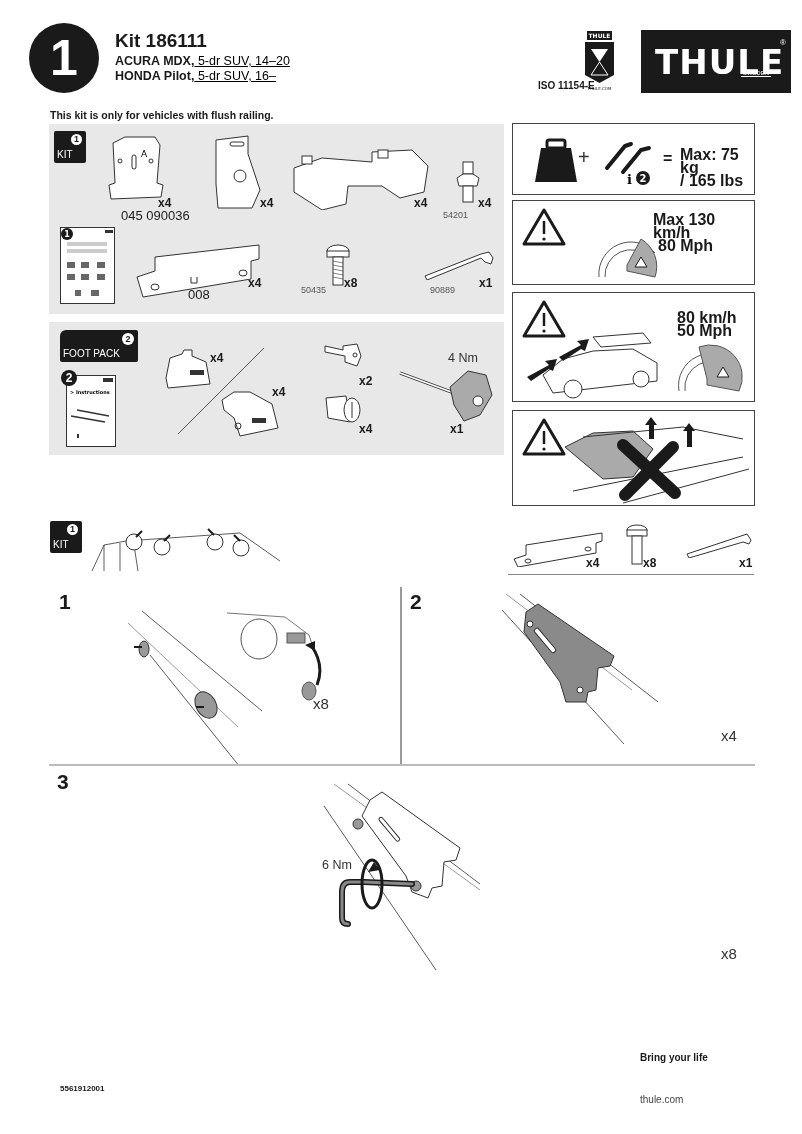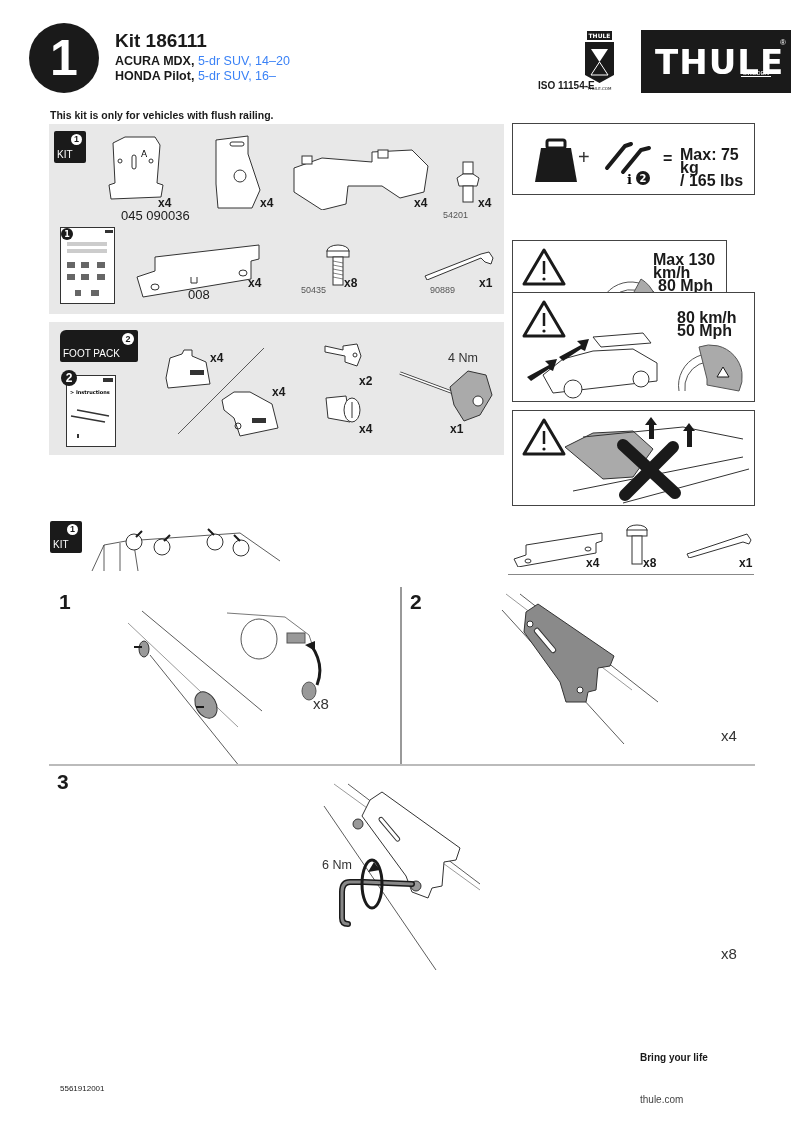--- a/index.html
+++ b/index.html
@@ -6,21 +6,21 @@
   html, body { width: 802px; height: 1134px; background: #ffffff; overflow: hidden; }
   body { position: relative; font-family: "Liberation Sans", "DejaVu Sans", sans-serif; color: #1a1a1a; }
   .abs { position: absolute; }
 
   
   .step-circle { left: 29px; top: 23px; width: 70px; height: 70px; border-radius: 50%; background: #1a1a1a; color: #fff;
     font-weight: bold; font-size: 50px; line-height: 70px; text-align: center; }
   .kit-title { left: 115px; top: 30px; font-size: 19px; font-weight: bold; }
   .veh-line { left: 115px; font-size: 12.5px; }
   .veh-line b { font-weight: bold; }
-  .veh-line span.rest { font-weight: normal; color: #3b82f6; }
+  .veh-line span.rest { font-weight: normal; color: #000000; text-decoration: underline; }
   .iso { left: 538px; top: 80px; font-size: 10px; font-weight: bold; text-align: center; }
   .guarantee { left: 583px; top: 29px; width: 33px; height: 62px; }
   .thule-logo { left: 641px; top: 30px; width: 150px; height: 63px; background: #1a1a1a; color: #fff; }
   .thule-logo .word { position: absolute; left: 14px; top: 12px; font-size: 34px; font-weight: 900; letter-spacing: 1px; font-family: "DejaVu Sans", sans-serif; }
   .thule-logo .sweden { position: absolute; right: 20px; top: 40px; font-size: 6px; border-bottom: 1px solid #fff; padding: 0 2px; }
   .thule-logo .reg { position: absolute; right: 5px; top: 8px; font-size: 8px; }
 
   .flush-note { left: 50px; top: 109px; font-size: 10.5px; font-weight: bold; }
 
   
@@ -38,31 +38,31 @@
 
   .manual { background: #fff; border: 1px solid #333; }
 
   .foot-badge { left: 60px; top: 330px; width: 78px; height: 32px; background: #1a1a1a; color: #fff; border-radius: 6px 2px 2px 2px; }
   .foot-badge .lbl { position: absolute; left: 3px; bottom: 3px; font-size: 10px; }
   .foot-badge .num { position: absolute; right: 4px; top: 3px; width: 12px; height: 12px; border-radius: 50%; background: #fff; color: #1a1a1a; font-size: 9px; font-weight: bold; text-align: center; line-height: 12px; }
 
   
   .wbox { border: 1.2px solid #444; background: #fff; }
   .wb1 { left: 512px; top: 123px; width: 243px; height: 72px; }
-  .wb2 { left: 512px; top: 200px; width: 215px; height: 85px; margin-top: 40px; }
+  .wb2 { left: 512px; top: 200px; width: 243px; height: 85px; }
   .wb3 { left: 512px; top: 292px; width: 243px; height: 110px; }
   .wb4 { left: 512px; top: 410px; width: 243px; height: 96px; }
   .wtext { font-size: 16px; font-weight: bold; line-height: 13px; }
 
   
   .step-num { font-size: 21px; font-weight: bold; }
   .hdiv { height: 1.5px; background: #bbb; }
   .vdiv { width: 1.5px; background: #999; }
   .count { font-size: 15px; color: #333; }
-  .footer-code { left: 60px; top: 1084px; font-size: 8px; font-weight: normal; }
+  .footer-code { left: 60px; top: 1084px; font-size: 8px; font-weight: bold; }
   .footer-slogan { left: 640px; top: 1052px; font-size: 10px; font-weight: bold; }
   .footer-url { left: 640px; top: 1094px; font-size: 10px; color: #444; }
 </style>
 </head>
 <body>
 
 <div class="abs step-circle">1</div>
 <div class="abs kit-title">Kit 186111</div>
 <div class="abs veh-line" style="top:54px"><b>ACURA MDX,</b><span class="rest"> 5-dr SUV, 14–20</span></div>
 <div class="abs veh-line" style="top:69px"><b>HONDA Pilot,</b><span class="rest"> 5-dr SUV, 16–</span></div>

